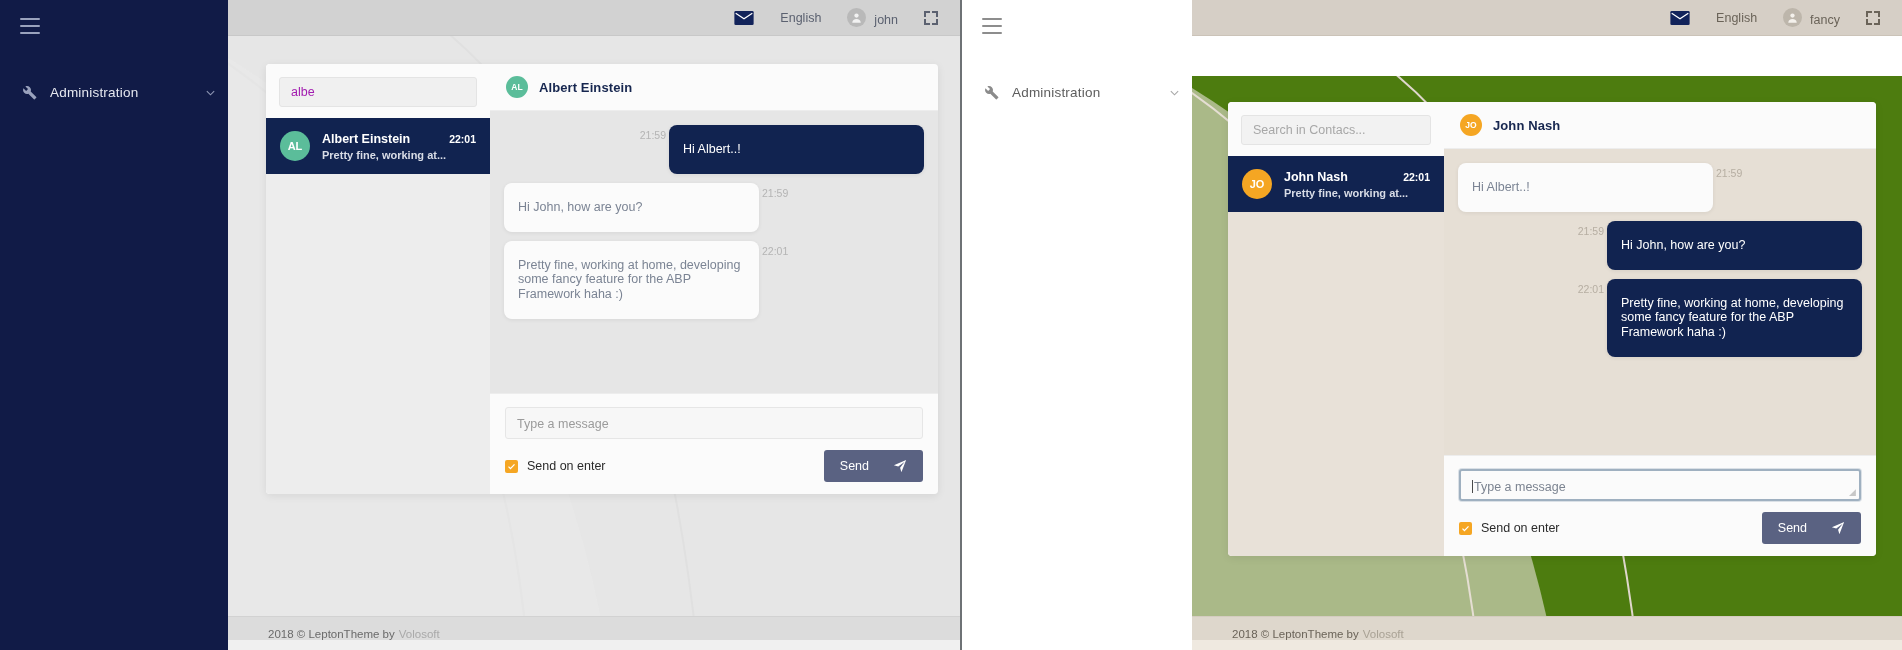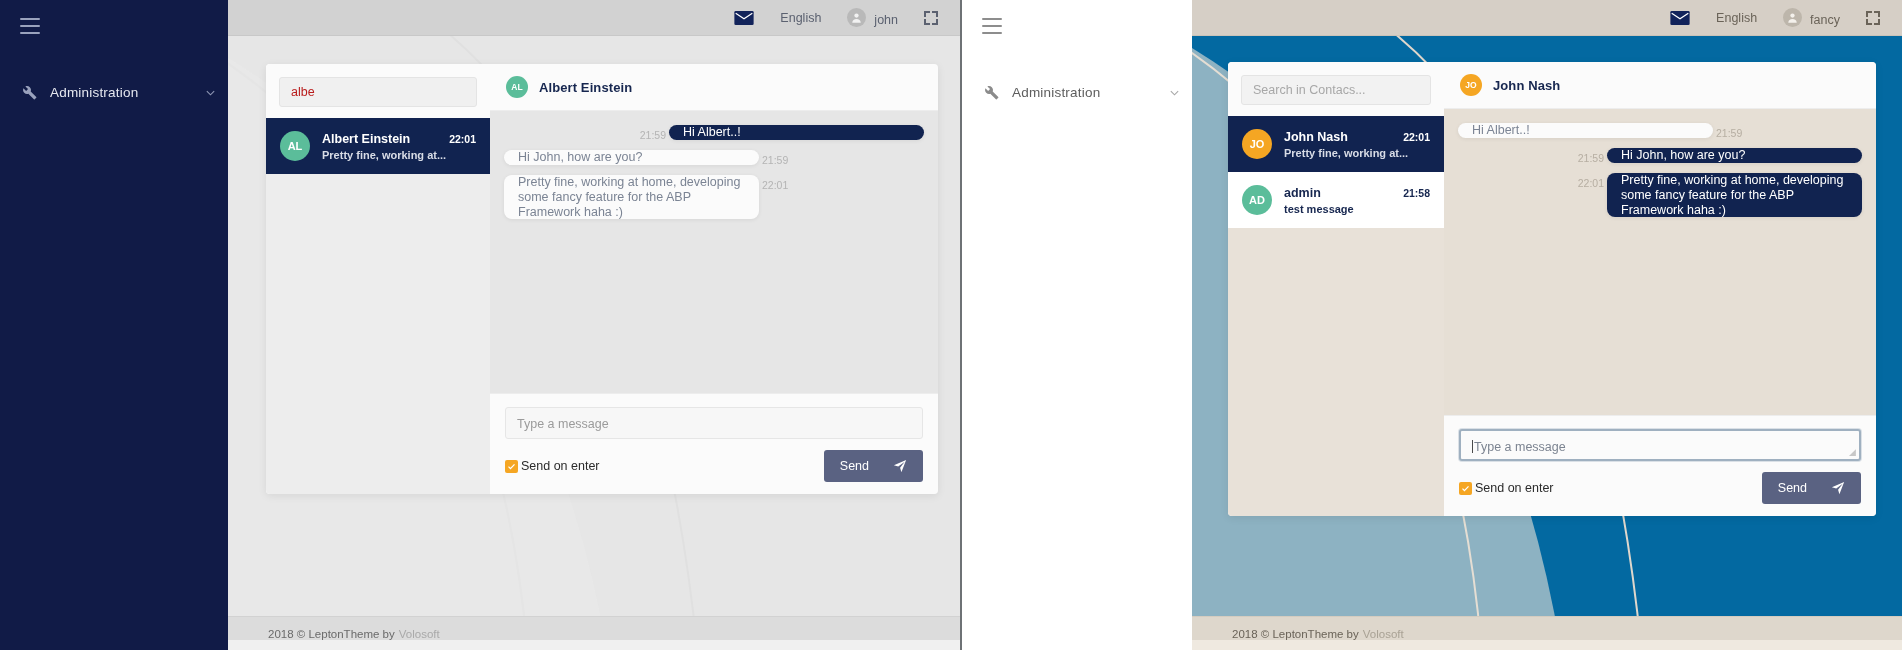--- a/index.html
+++ b/index.html
@@ -76,21 +76,21 @@
   .fs-icon i.tr { right: 0; top: 0; border-left: 0; border-bottom: 0; }
   .fs-icon i.bl { left: 0; bottom: 0; border-right: 0; border-top: 0; }
   .fs-icon i.br { right: 0; bottom: 0; border-left: 0; border-top: 0; }
 
   
   .content {
     position: absolute; top: 36px; right: 0; bottom: 0;
     overflow: hidden;
   }
   .content-a { left: 228px; background: #e6e6e6; }
-  .content-b { left: 230px; background: #0369a1; }
+  .content-b { left: 230px; background: #4d7c0f; margin-top: 40px; }
   .arcs { position: absolute; inset: 0; pointer-events: none; }
 
   .chat-card {
     position: absolute;
     display: flex;
     border-radius: 4px;
     overflow: hidden;
     box-shadow: 0 2px 9px rgba(0,0,0,.08);
   }
   .card-a { left: 38px; top: 28px; width: 672px; height: 430px; }
@@ -101,21 +101,21 @@
   .contacts-b { flex: 0 0 216px; }
   .search-wrap { padding: 13px 13px 11px 13px; background: #fbfbfb; }
   .search-box {
     width: 100%; height: 30px;
     background: #f0f0f0;
     border: 1px solid #e4e4e4;
     border-radius: 3px;
     padding: 0 11px;
     display: flex; align-items: center;
     font-size: 12.5px;
-    color: #b91c1c;
+    color: #a21caf;
   }
   .search-box.placeholder { color: #a7a7a7; background: #f2f2f2; }
 
   .contact-row {
     display: flex; align-items: center;
     gap: 12px;
     padding: 13px 14px;
     cursor: pointer;
     background: #ffffff;
   }
@@ -154,21 +154,21 @@
   }
   .conv-head .avatar { width: 22px; height: 22px; flex: 0 0 22px; font-size: 8.5px; }
   .conv-title { font-size: 13px; font-weight: bold; color: #16264f; letter-spacing: .1px; }
 
   .msgs { flex: 1; padding: 14px 14px 4px 14px; overflow: hidden; }
   .msg-line { display: flex; align-items: flex-start; margin-bottom: 9px; gap: 3px; }
   .msg-line.out { justify-content: flex-end; }
   .msg-line.in { justify-content: flex-start; }
   .bubble {
     max-width: 255px;
-    padding: 0 14px;
+    padding: 17px 14px;
     border-radius: 8px;
     font-size: 12.5px;
     line-height: 1.18;
     box-shadow: 0 1px 4px rgba(0,0,0,.07);
   }
   .bubble.sent { background: #112350; color: #ffffff; }
   .bubble.recv { background: #fbfbfb; color: #7b8494; }
   .ts { font-size: 10.5px; color: #b4b4b4; padding-top: 4px; white-space: nowrap; }
   .conv-b .ts { color: #b6aea2; }
 
@@ -189,21 +189,21 @@
   }
   .ta .caret {
     display: inline-block; width: 1px; height: 13px;
     background: #4a4a4a; vertical-align: -2px; margin-right: 1px;
   }
   .grip { position: absolute; right: 3px; bottom: 2px; font-size: 9px; color: #c7c7c7; }
   .composer-bottom {
     display: flex; align-items: center; justify-content: space-between;
     margin-top: 11px;
   }
-  .soe { display: flex; align-items: center; gap: 3px; cursor: pointer; }
+  .soe { display: flex; align-items: center; gap: 9px; cursor: pointer; }
   .cb {
     width: 13px; height: 13px; border-radius: 2px;
     background: #f5a623; display: flex; align-items: center; justify-content: center;
   }
   .cb svg { display: block; }
   .soe-label { font-size: 12.5px; color: #2b2b2b; }
   .send-btn {
     background: #5a6282; color: #ffffff;
     border: 0; border-radius: 3px;
     padding: 9px 16px;
@@ -415,30 +415,20 @@
           <div class="contact-row active">
             <span class="avatar" style="background:#f5a623">JO</span>
             <span class="c-body">
               <span class="c-top">
                 <span class="c-name">John Nash</span>
                 <span class="c-time">22:01</span>
               </span>
               <span class="c-msg" style="display:block">Pretty fine, working at...</span>
             </span>
           </div>
-          <div class="contact-row">
-            <span class="avatar" style="background:#5bbd9a">AD</span>
-            <span class="c-body">
-              <span class="c-top">
-                <span class="c-name">admin</span>
-                <span class="c-time">21:58</span>
-              </span>
-              <span class="c-msg" style="display:block">test message</span>
-            </span>
-          </div>
           <div class="contacts-fill contacts-fill-b"></div>
         </div>
 
         <div class="conv conv-b">
           <div class="conv-head">
             <span class="avatar" style="background:#f5a623">JO</span>
             <span class="conv-title">John Nash</span>
           </div>
           <div class="msgs">
             <div class="msg-line in">

